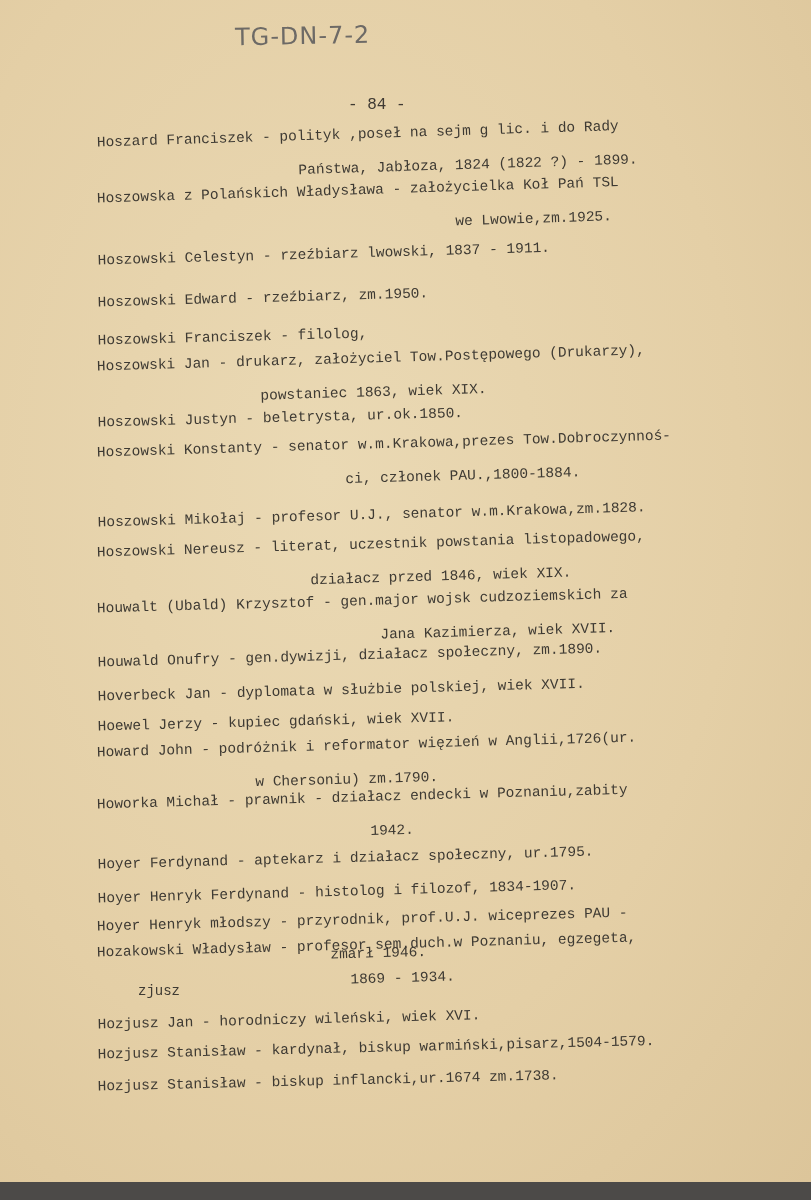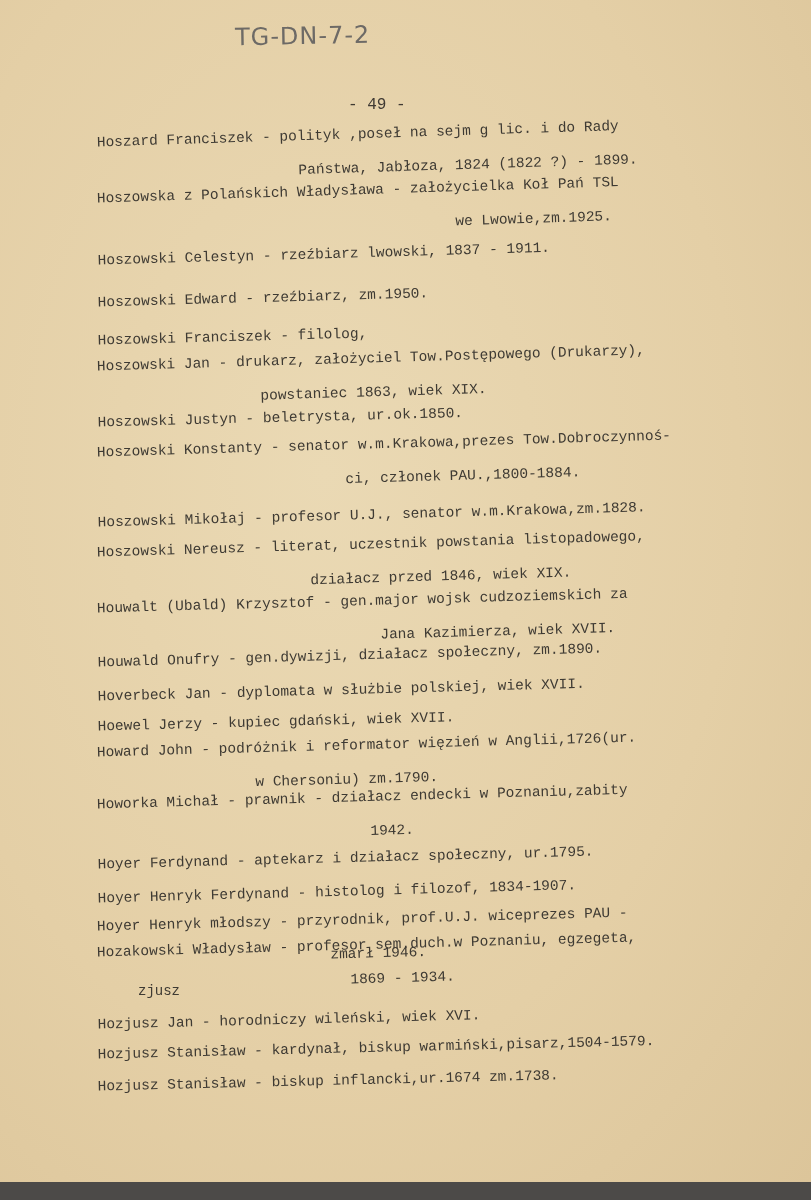--- a/index.html
+++ b/index.html
@@ -38,21 +38,21 @@
     font-size: 14px; color: #3e3a33;
   }
 </style>
 </head>
 <body>
 
 <div class="page"></div>
 <div class="bottom-edge"></div>
 
 <div class="handwritten">TG-DN-7-2</div>
-<div class="page-number">- 49 -</div>
+<div class="page-number">- 84 -</div>
 
 <div class="entry" style="top:118px; transform:rotate(-1.8deg);">
   <span>Hoszard Franciszek - polityk ,poseł na sejm g lic. i do Rady</span>
   <span class="cont" style="padding-left:218px;">Państwa, Jabłoza, 1824 (1822 ?) - 1899.</span>
 </div>
 <div class="entry" style="top:174px; transform:rotate(-1.8deg);">
   <span>Hoszowska z Polańskich Władysława - założycielka Koł Pań TSL</span>
   <span class="cont" style="padding-left:375px;">we Lwowie,zm.1925.</span>
 </div>
 <div class="entry" style="top:236px; transform:rotate(-1.6deg);">

